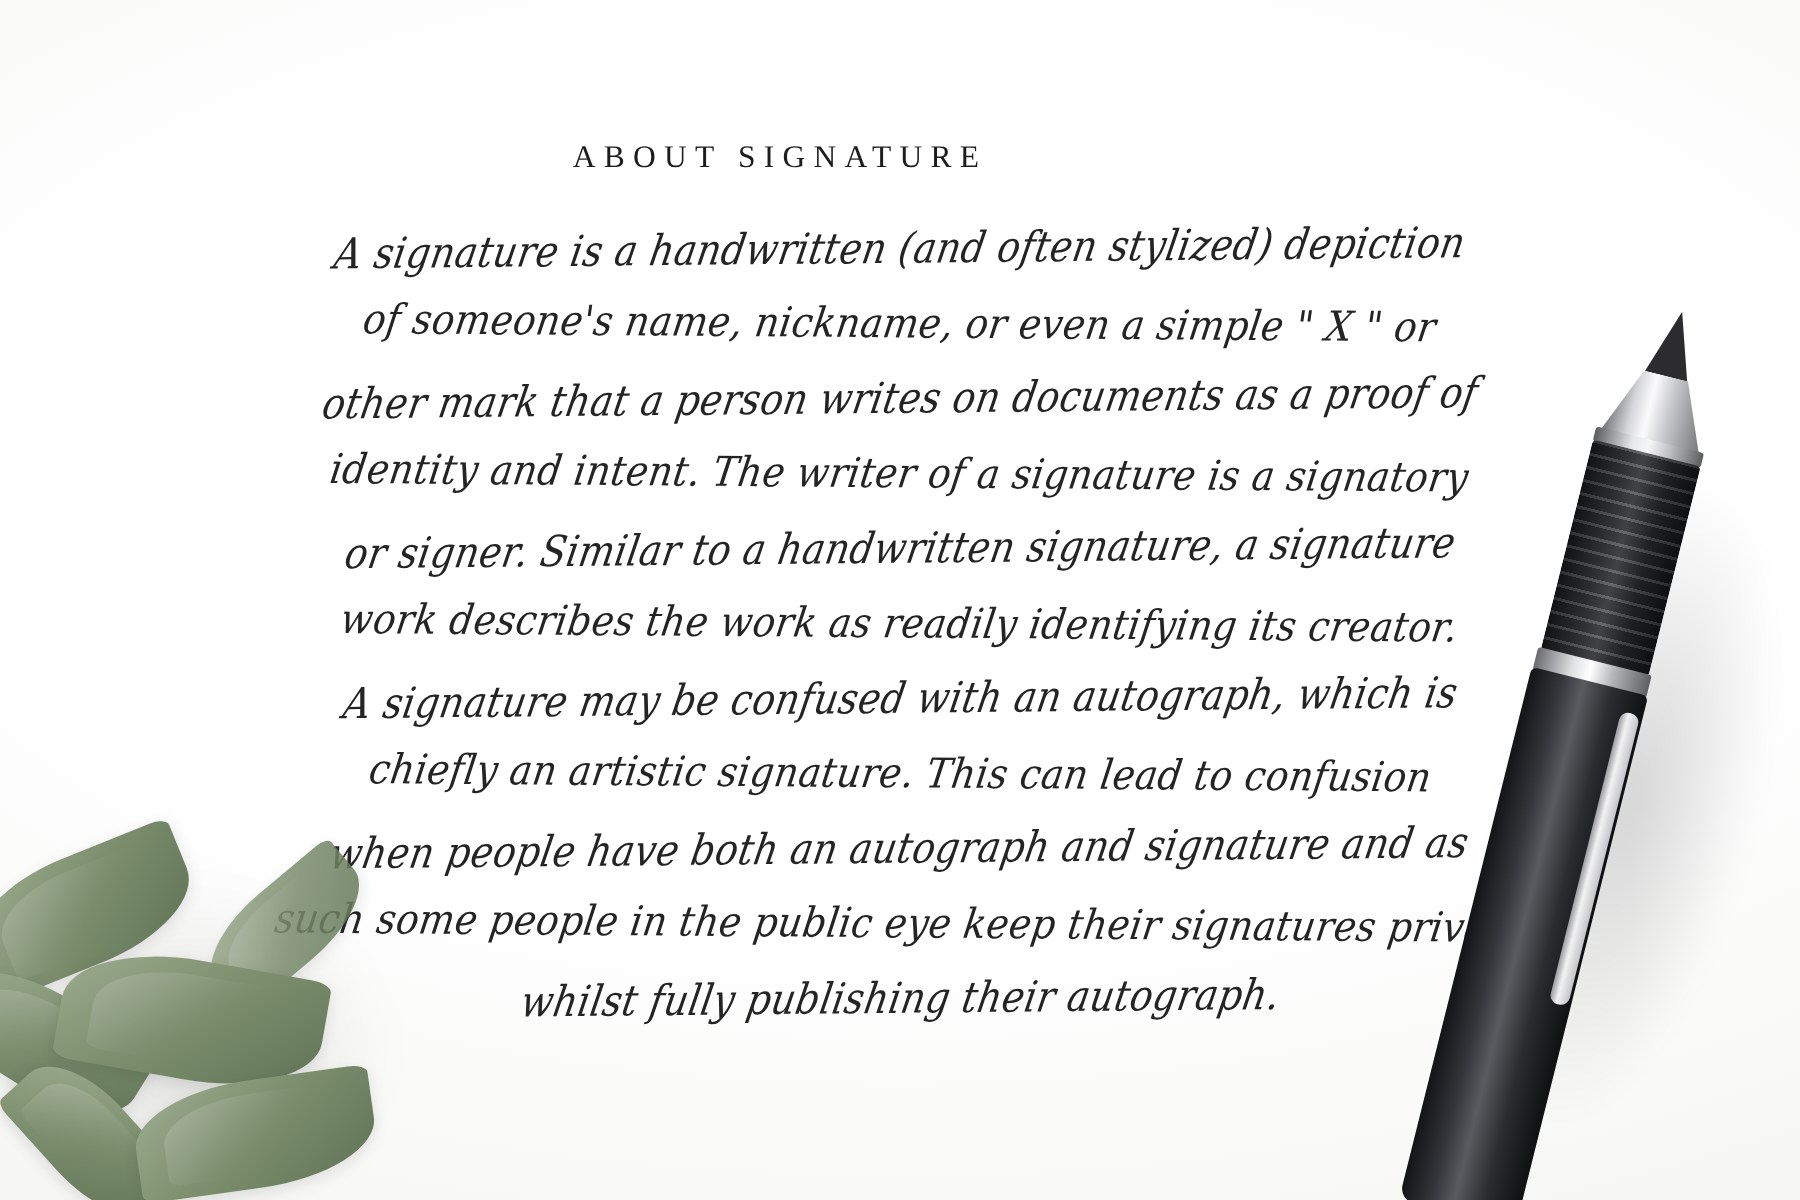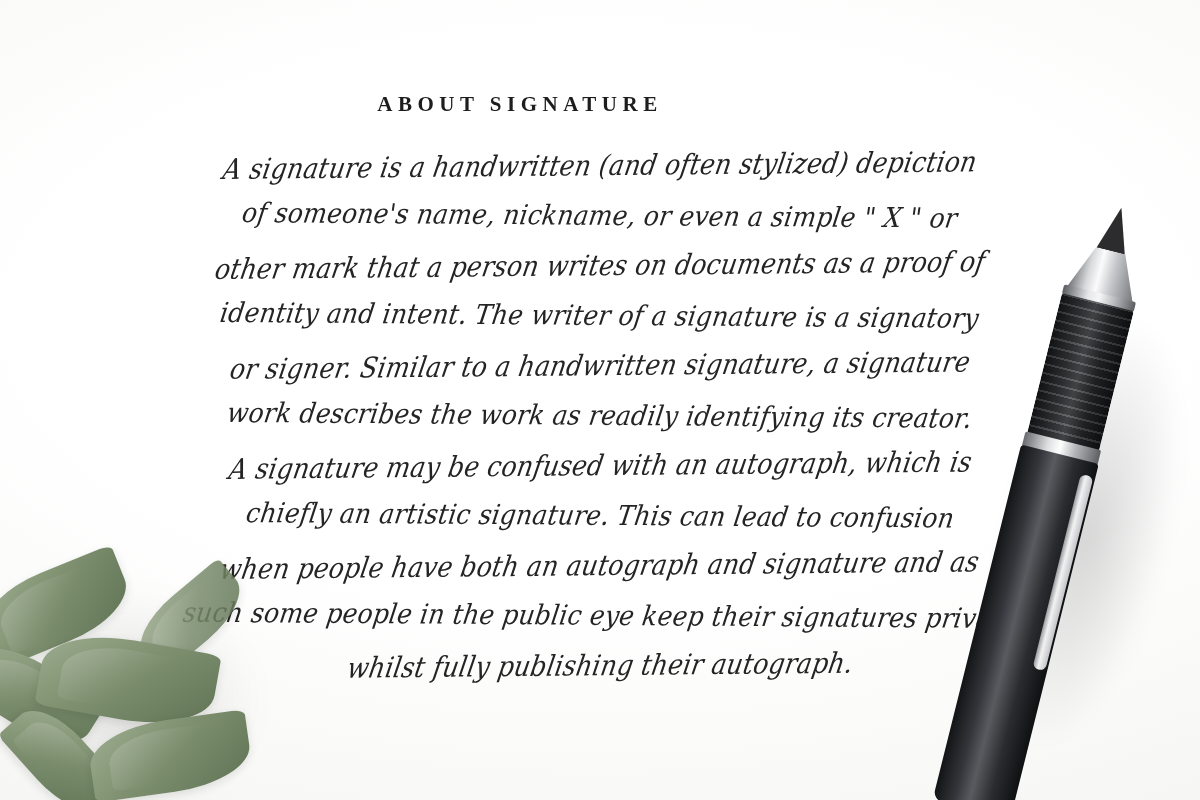--- a/index.html
+++ b/index.html
@@ -31,21 +31,21 @@
   }
 
   
   .heading {
     position: absolute;
     top: 92px;
     left: 0;
     width: 1040px;
     text-align: center;
     font-family: "Liberation Serif", serif;
-    font-weight: bold;
+    font-weight: normal;
     font-size: 21px;
     letter-spacing: 5.5px;
     color: #1d1d1d;
   }
 
   
   .handwriting {
     position: absolute;
     top: 140px;
     left: 250px;

